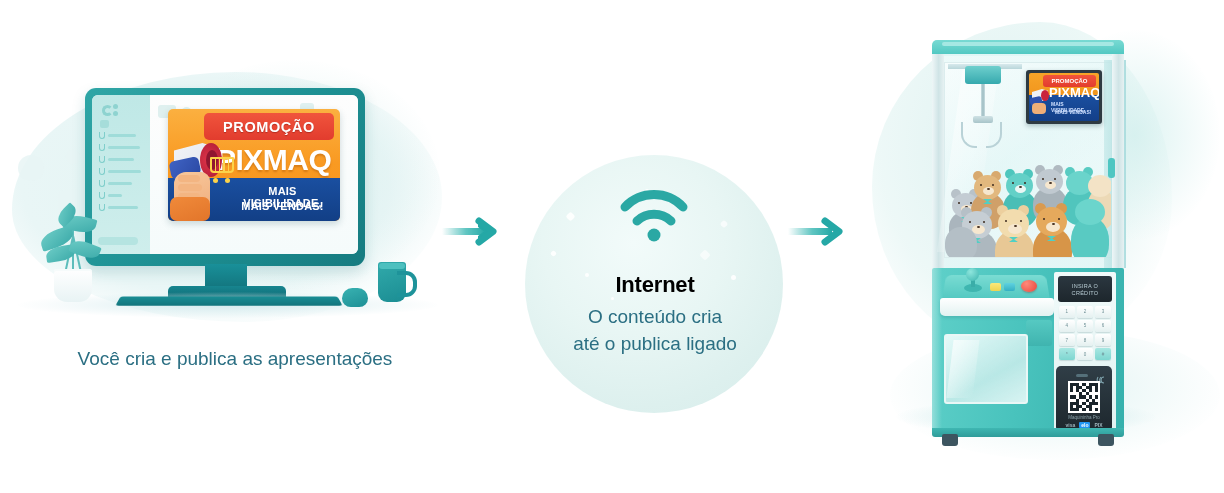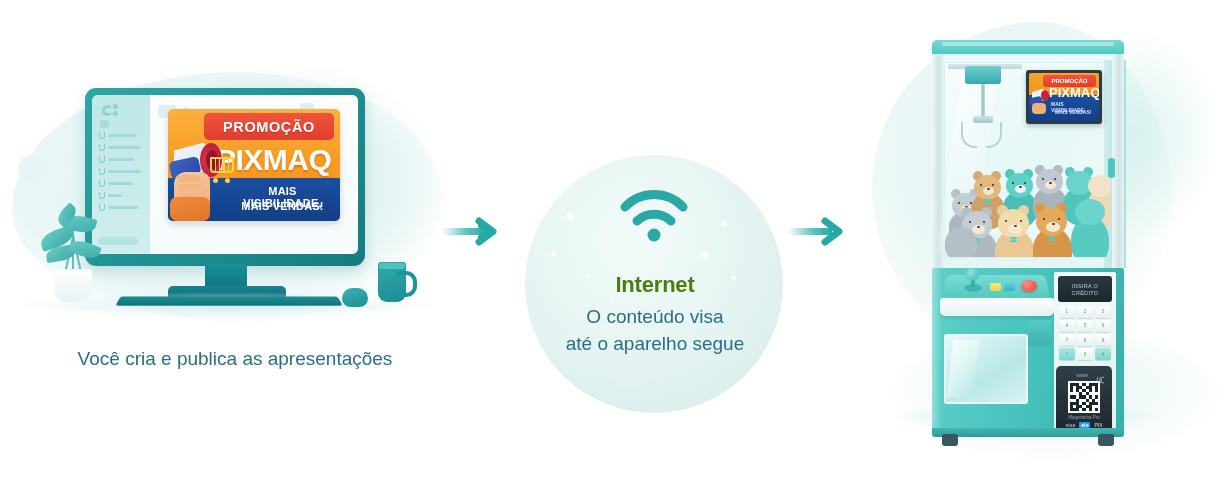--- a/index.html
+++ b/index.html
@@ -203,21 +203,21 @@
   .stem { position:absolute; width:1.6px; background:#5cbdbb; }
   #desk-shadow {
     position:absolute; left:18px; top:292px; width:420px; height:26px;
     background: radial-gradient(ellipse at 50% 50%, #d7ecef 0%, rgba(215,236,239,0) 72%);
     border-radius:50%;
   }
 
   
   #caption-pc { position:absolute; left:0; top:336px; width:470px; text-align:center; }
   .cap-title {
-    font-size:24px; font-weight:bold; color:#4d7c0f; letter-spacing:-.2px;
+    font-size:24px; font-weight:bold; color:#000000; letter-spacing:-.2px;
     font-family:"Liberation Sans",sans-serif;
   }
   .cap-sub {
     font-size:19px; color:#2b6f83; margin-top:12px;
     font-family:"Liberation Sans",sans-serif;
   }
 
   
   .arrow { position:absolute; height:34px; width:60px; }
 
@@ -622,22 +622,22 @@
           <path d="M8 20 A40 40 0 0 1 66 20" fill="none" stroke="#2aa8a4" stroke-width="9" stroke-linecap="round"></path>
           <path d="M20 34 A25 25 0 0 1 54 34" fill="none" stroke="#2aa8a4" stroke-width="9" stroke-linecap="round"></path>
           <circle cx="37" cy="48" r="6.5" fill="#2aa8a4"></circle>
         </svg>
       </div>
     </div>
 
     <div id="caption-net">
       <div class="cap-title">Internet</div>
       <div class="cap-sub">
-        <div>O conteúdo visa</div>
-        <div>até o aparelho segue</div>
+        <div>O conteúdo cria</div>
+        <div>até o publica ligado</div>
       </div>
     </div>
   </div>
 
   <div class="arrow" style="left:788px; top:215px;">
     <svg width="60" height="34" viewBox="0 0 60 34">
       <defs>
         <linearGradient id="ag2" x1="0" y1="0" x2="1" y2="0">
           <stop offset="0%" stop-color="#2ab2ad" stop-opacity="0"></stop>
           <stop offset="55%" stop-color="#2ab2ad" stop-opacity=".75"></stop>

